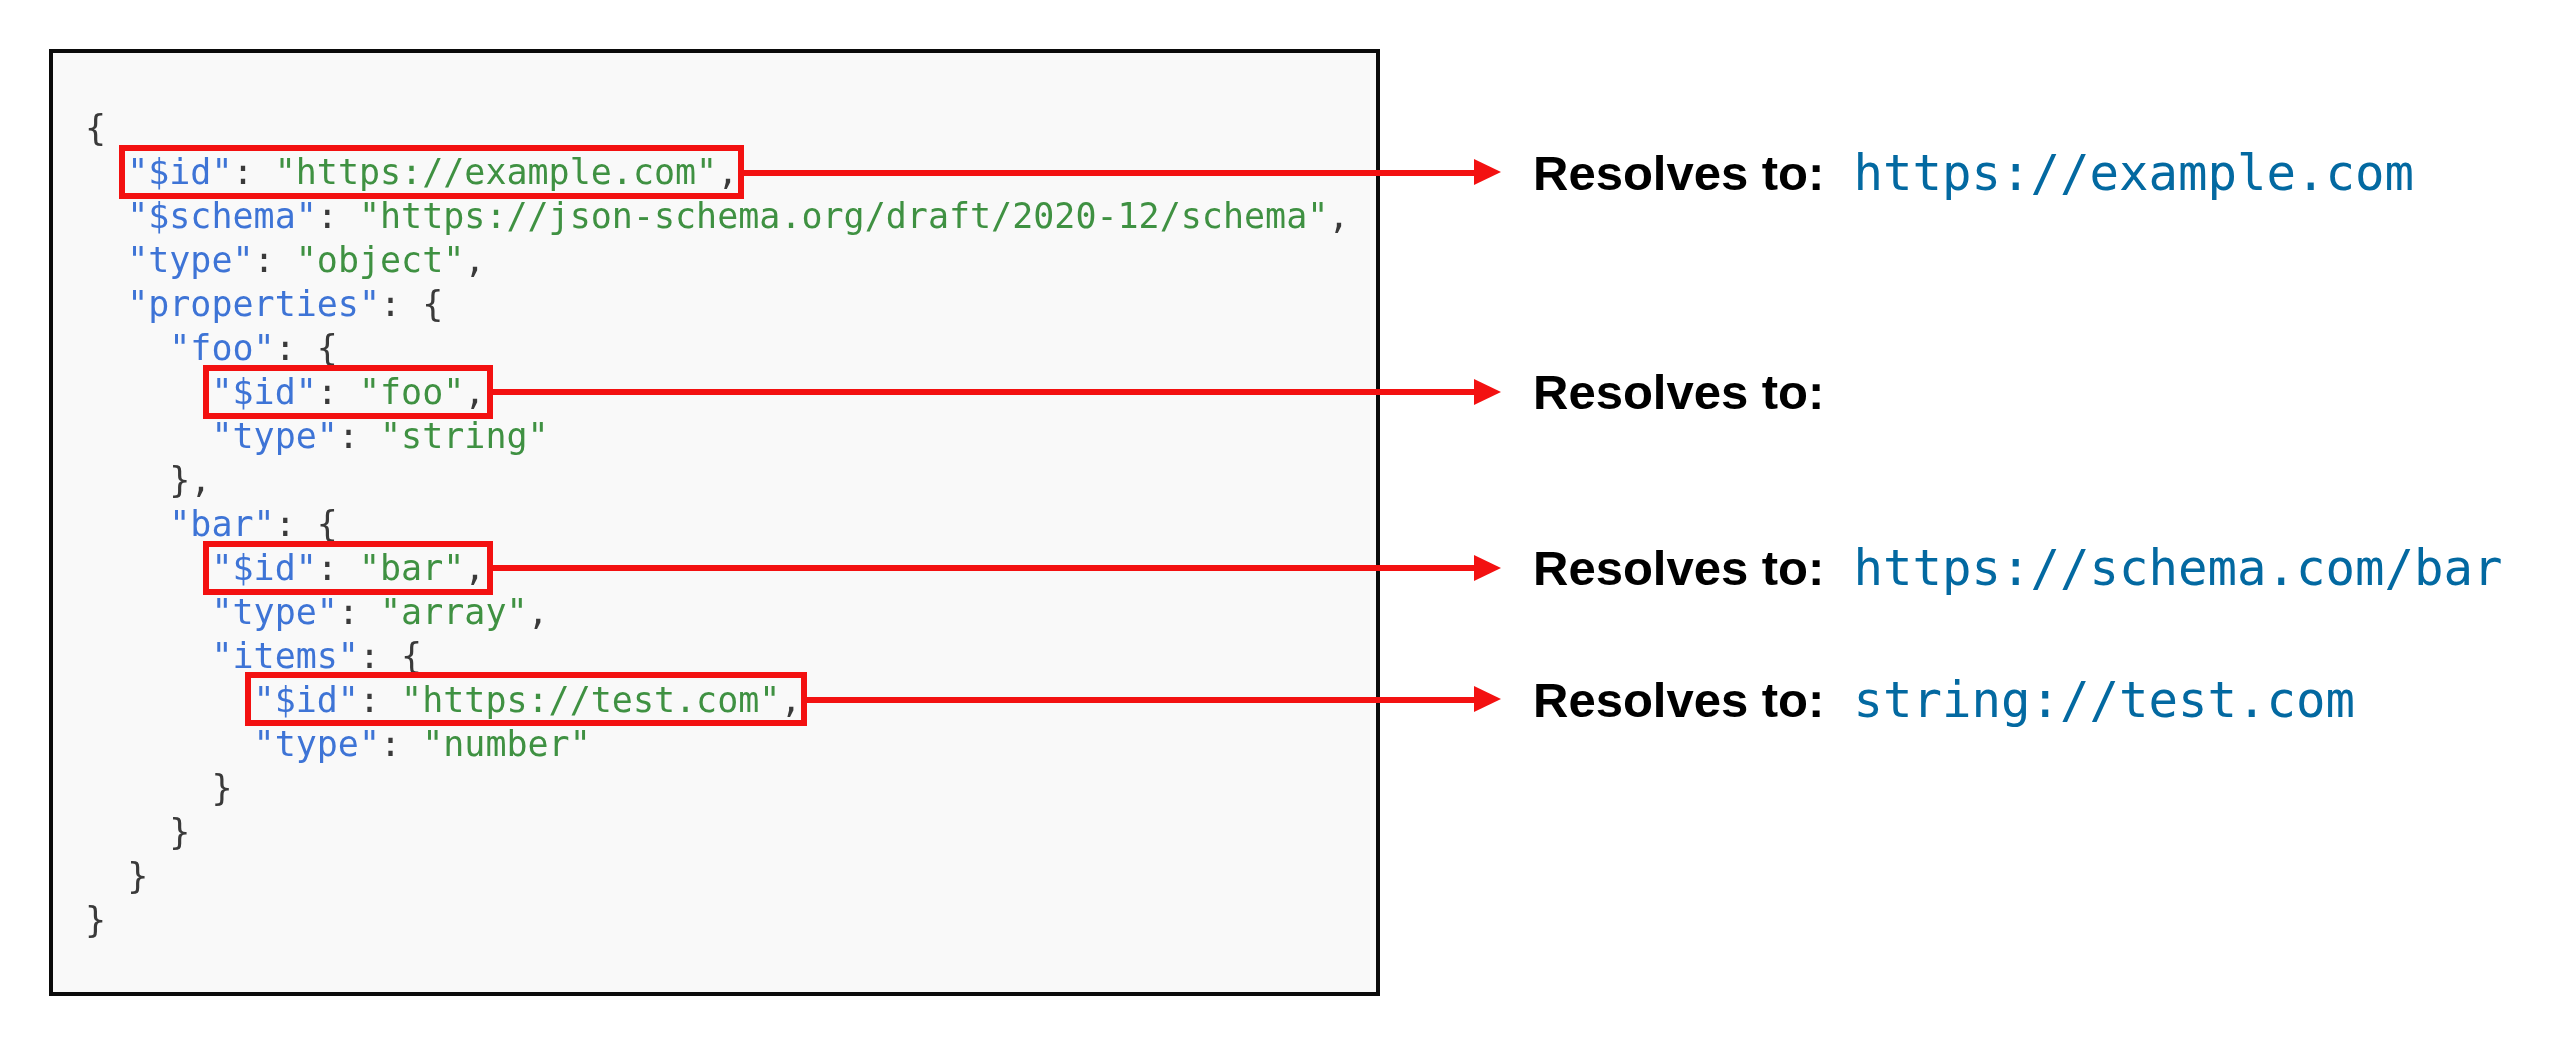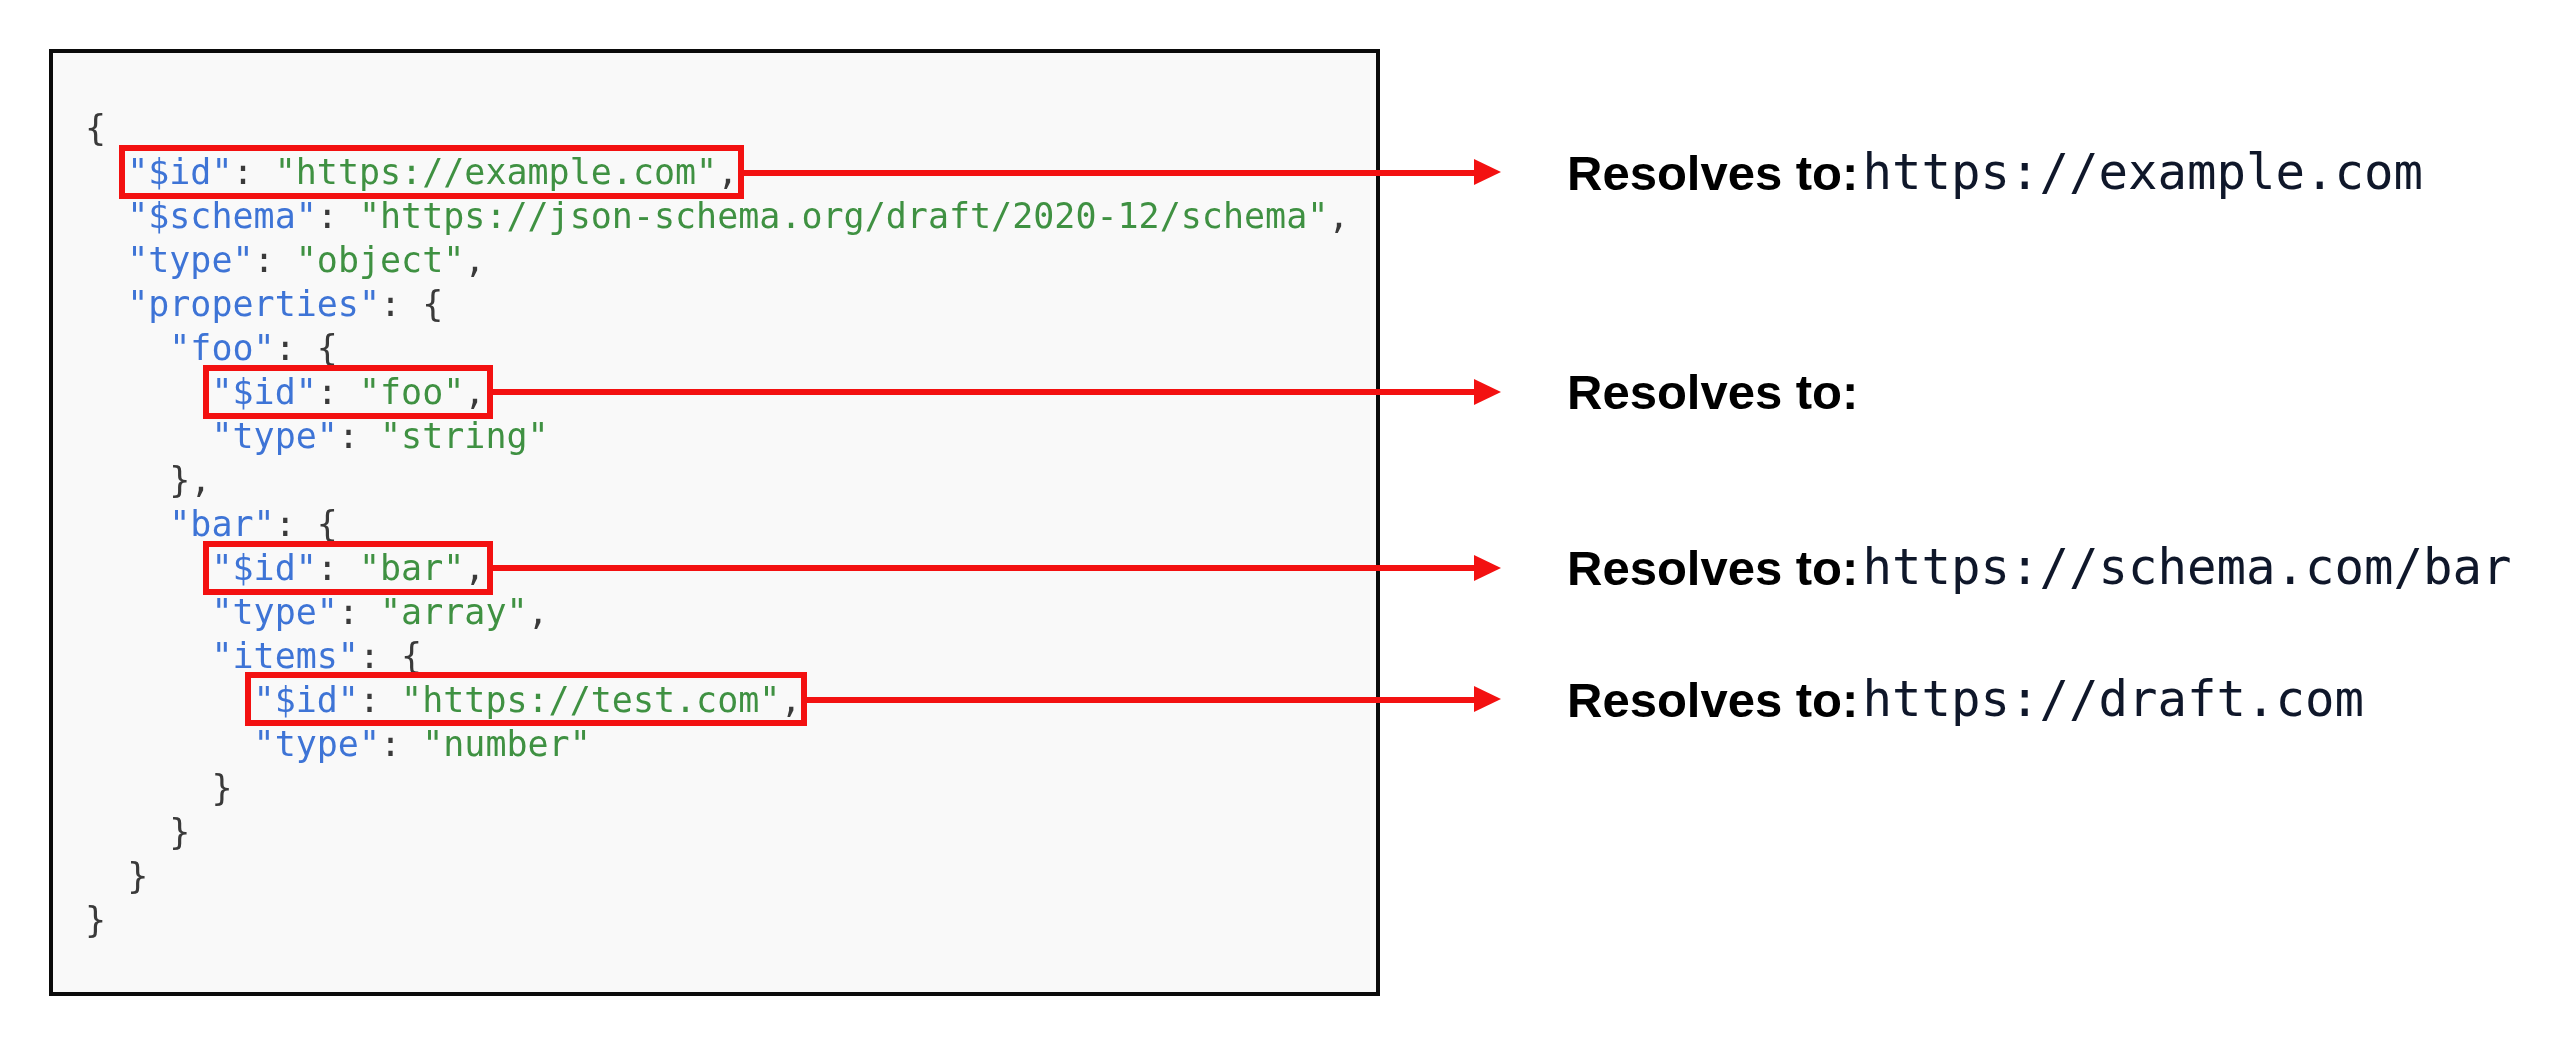--- a/index.html
+++ b/index.html
@@ -29,30 +29,30 @@
   .arrow-shaft{
     position:absolute;height:5.5px;background:var(--red);z-index:5;
   }
   .arrow-head{
     position:absolute;width:0;height:0;z-index:5;
     border-left:27px solid var(--red);
     border-top:13px solid transparent;
     border-bottom:13px solid transparent;
   }
   .annotation-row{
-    position:absolute;left:1567px;height:55px;display:flex;
-    align-items:center;white-space:nowrap;z-index:3;
+    position:absolute;left:1533px;height:55px;display:flex;
+    white-space:nowrap;z-index:3;
   }
   .annotation-row .resolves-label{
     font-family:"Liberation Sans",sans-serif;font-weight:700;
     font-size:49px;color:#000000;
   }
   .annotation-row .resolved-url{
     font-family:"DejaVu Sans Mono",monospace;font-weight:400;
-    font-size:49px;color:#0f172a;margin-left:4px;
+    font-size:49px;color:#0369a1;margin-left:29px;
   }
 </style>
 </head>
 <body>
 
 <div id="code-panel">
   
 </div>
 
 <pre id="json-code"><span class="tk-pun">{</span>
@@ -95,15 +95,15 @@
 </div>
 <div class="annotation-row" id="ann-1" style="top: 364px;">
   <span class="resolves-label">Resolves to:</span>
 </div>
 <div class="annotation-row" id="ann-2" style="top: 540px;">
   <span class="resolves-label">Resolves to:</span>
   <span class="resolved-url">https://schema.com/bar</span>
 </div>
 <div class="annotation-row" id="ann-3" style="top: 672px;">
   <span class="resolves-label">Resolves to:</span>
-  <span class="resolved-url">https://draft.com</span>
+  <span class="resolved-url">string://test.com</span>
 </div>
 
 
 </body></html>

